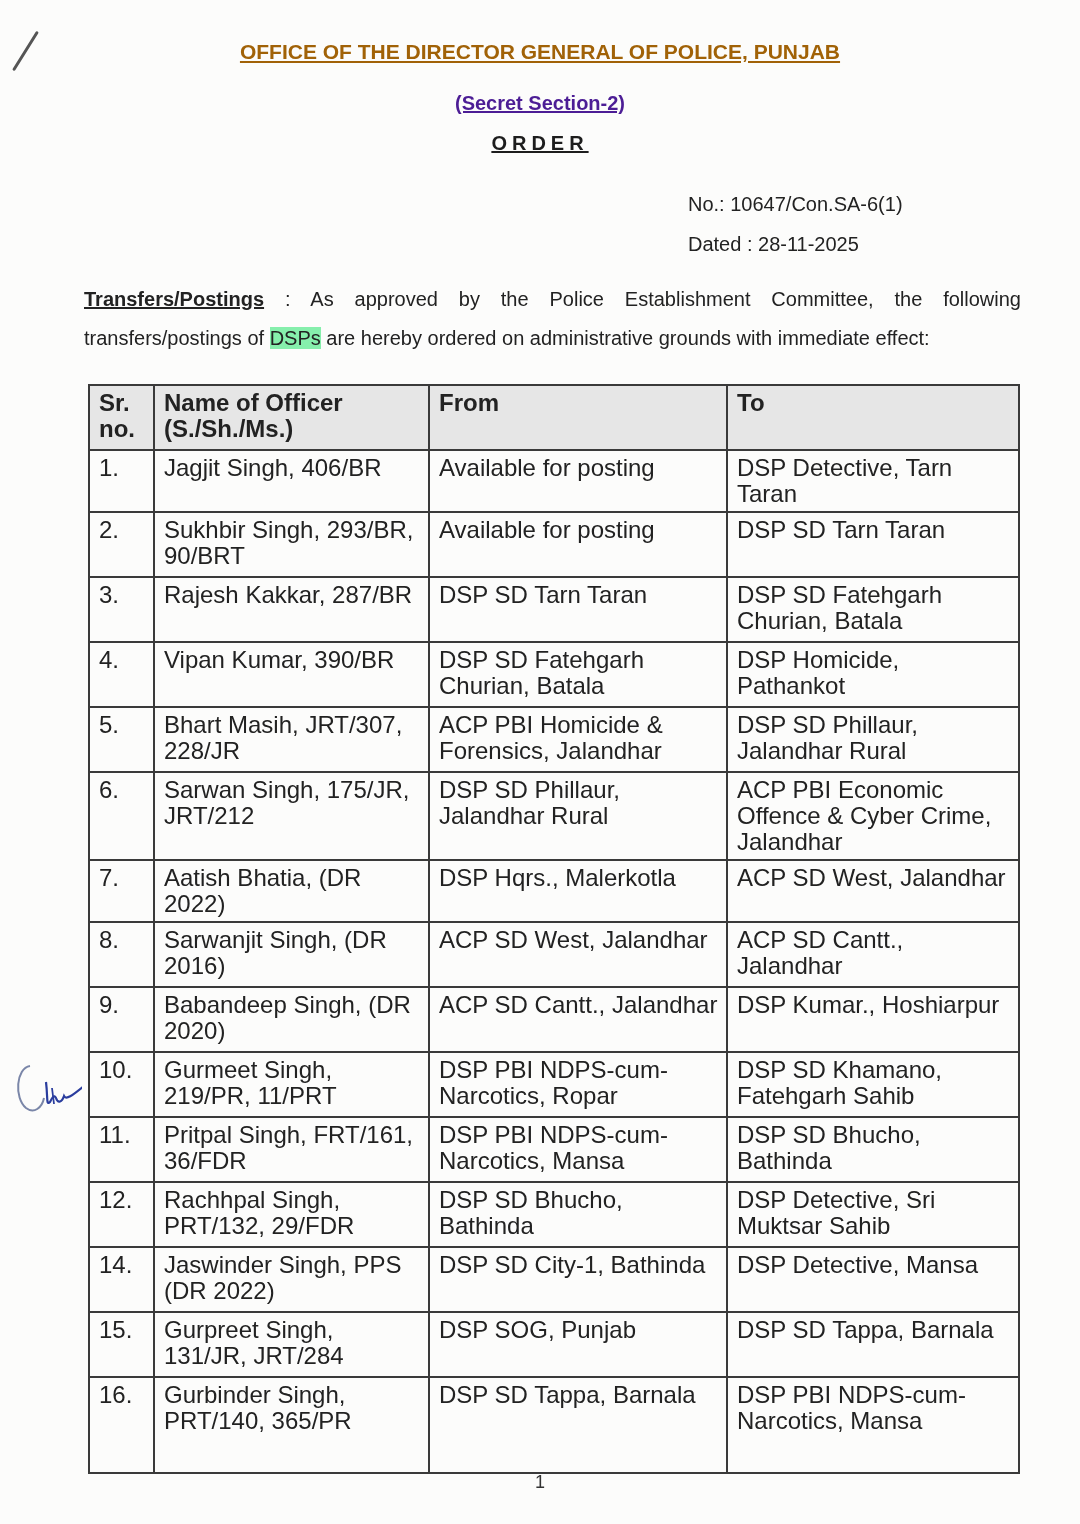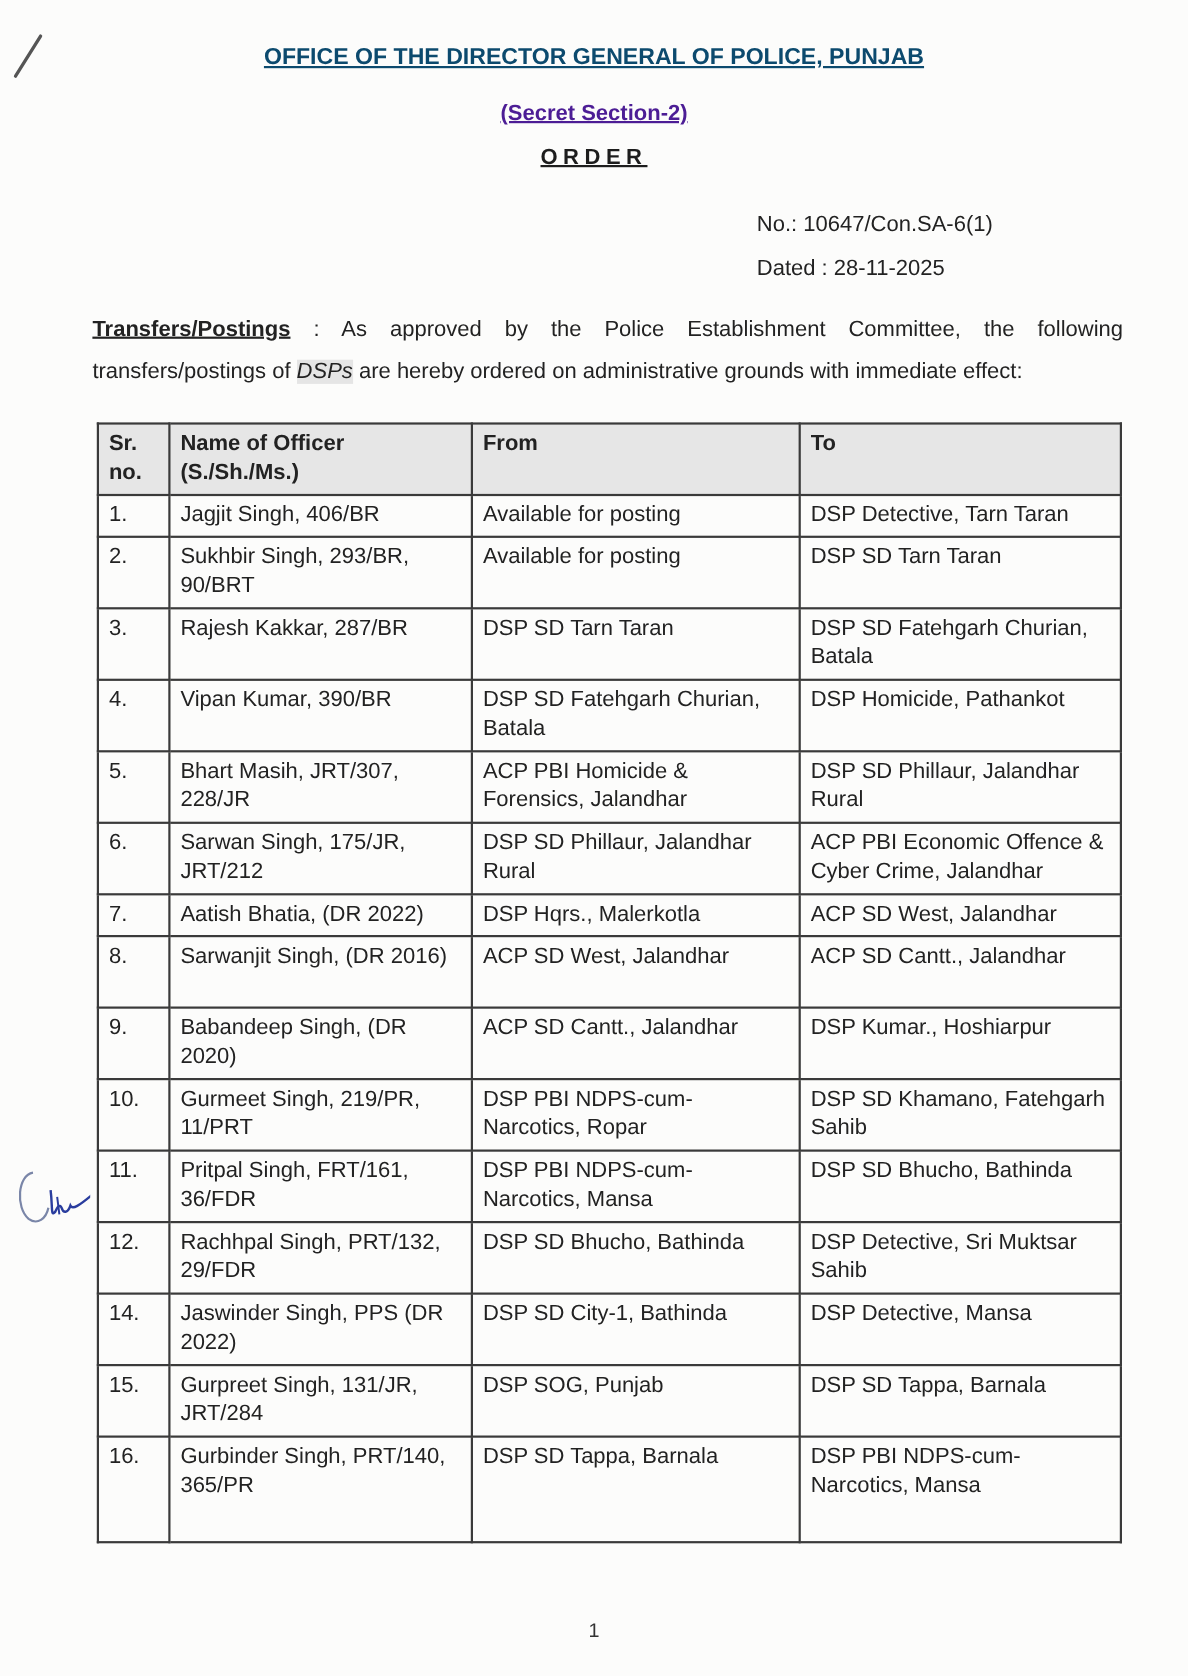--- a/index.html
+++ b/index.html
@@ -12,42 +12,42 @@
     color: #222;
   }
   .slash-mark {
     position: absolute; left: 24px; top: 28px;
     width: 3px; height: 46px; background: #555;
     transform: rotate(32deg); border-radius: 2px;
   }
   .header-block { position: absolute; left: 0; width: 1080px; text-align: center; }
   .office-title {
     top: 40px; font-weight: bold; font-size: 21px; text-decoration: underline;
-    letter-spacing: 0px; color: #0c4a6e;
+    letter-spacing: 0px; color: #a16207;
   }
   .section-title {
     top: 92px; font-weight: bold; font-size: 20px; text-decoration: underline; color: #4c1d95;
   }
   .order-title {
     top: 132px; font-weight: bold; font-size: 20px; text-decoration: underline;
     letter-spacing: 5px; color: #1d1d1d; text-align: center;
   }
   .ref-block {
     position: absolute; left: 688px; top: 184px; font-size: 20px; line-height: 40px; color: #222;
   }
   .intro {
     position: absolute; left: 84px; top: 280px; width: 937px;
     font-size: 20px; line-height: 39px; text-align: justify; color: #222;
   }
   .intro .lead { font-weight: bold; text-decoration: underline; }
-  .intro .hl { background: #e5e5e5; font-style: italic; }
+  .intro .hl { background: #86efac; }
   table.postings {
     position: absolute; left: 88px; top: 384px;
     width: 932px; border-collapse: collapse;
-    font-size: 20px; color: #222;
+    font-size: 24px; color: #222;
   }
   table.postings th, table.postings td {
     border: 2px solid #3a3a3a;
     vertical-align: top;
     text-align: left;
     padding: 4px 8px 4px 9px;
     line-height: 26px;
   }
   table.postings th {
     background: #e6e6e6; font-weight: bold; height: 55px;

